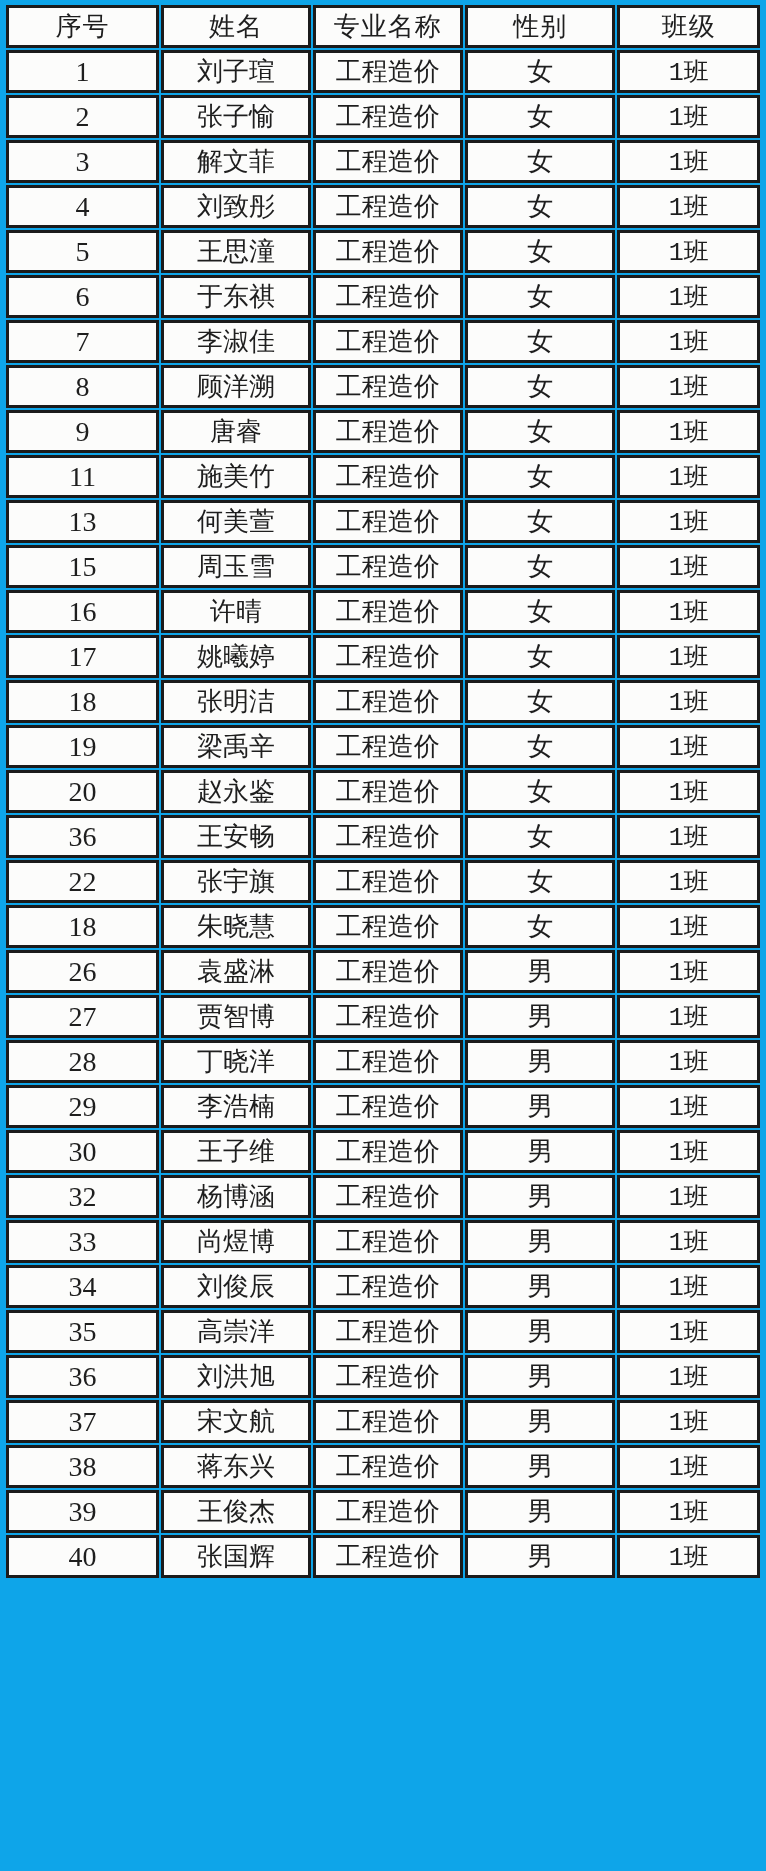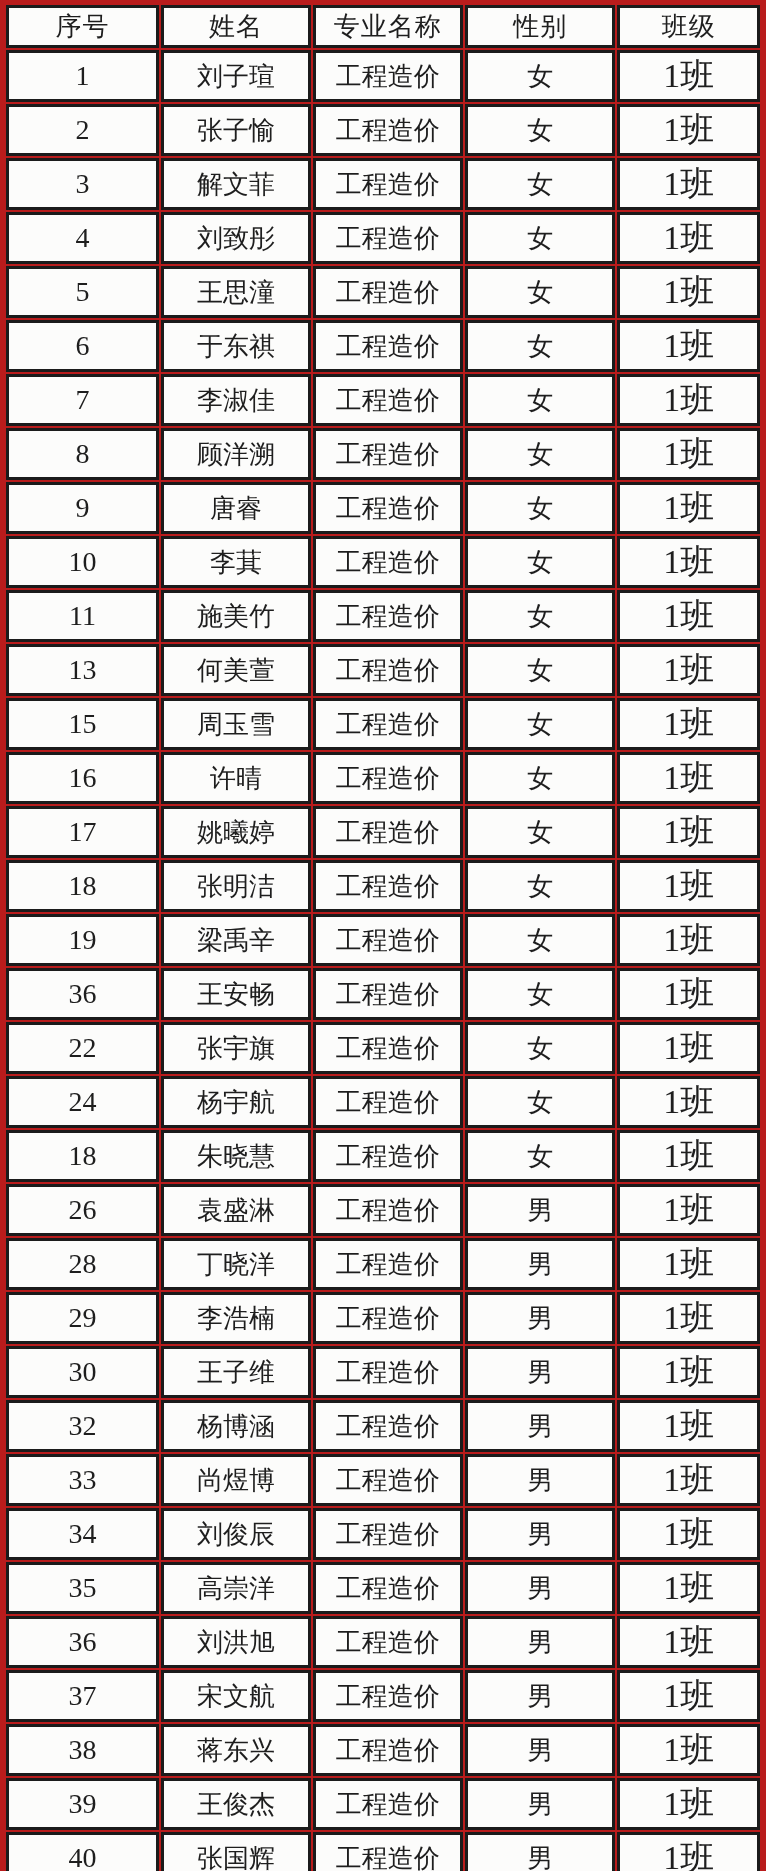--- a/index.html
+++ b/index.html
@@ -4,21 +4,21 @@
 <style>
   html, body {
     margin: 0;
     padding: 0;
     background: #f2f2f1;
     font-family: "Liberation Sans", sans-serif;
   }
   .page {
     width: 766px;
     height: 1871px;
-    background: #b91c1c;
+    background: #0ea5e9;
     box-sizing: border-box;
     padding: 3px 4px;
   }
   table.roster {
     width: 100%;
     border-collapse: separate;
     border-spacing: 2px;
     table-layout: fixed;
   }
   col.c-no    { width: 20.5%; }
@@ -43,22 +43,22 @@
     letter-spacing: 1px;
   }
   td.col-no {
     font-family: "Liberation Serif", serif;
     font-size: 28px;
   }
   td.col-name, td.col-major, td.col-gender {
     font-size: 26px;
   }
   td.col-class {
-    font-family: Liberation Serif, serif;
-    font-size: 34px;
+    font-family: Liberation Mono, monospace;
+    font-size: 25px;
   }
 </style>
 </head>
 <body>
 
 <div class="page">
   <table class="roster">
     <colgroup>
       <col class="c-no">
         <col class="c-name">
@@ -133,27 +133,20 @@
           <td class="col-class">1班</td>
         </tr>
         <tr>
           <td class="col-no">9</td>
           <td class="col-name">唐睿</td>
           <td class="col-major">工程造价</td>
           <td class="col-gender">女</td>
           <td class="col-class">1班</td>
         </tr>
         <tr>
-          <td class="col-no">10</td>
-          <td class="col-name">李萁</td>
-          <td class="col-major">工程造价</td>
-          <td class="col-gender">女</td>
-          <td class="col-class">1班</td>
-        </tr>
-        <tr>
           <td class="col-no">11</td>
           <td class="col-name">施美竹</td>
           <td class="col-major">工程造价</td>
           <td class="col-gender">女</td>
           <td class="col-class">1班</td>
         </tr>
         <tr>
           <td class="col-no">13</td>
           <td class="col-name">何美萱</td>
           <td class="col-major">工程造价</td>
@@ -189,50 +182,57 @@
           <td class="col-class">1班</td>
         </tr>
         <tr>
           <td class="col-no">19</td>
           <td class="col-name">梁禹辛</td>
           <td class="col-major">工程造价</td>
           <td class="col-gender">女</td>
           <td class="col-class">1班</td>
         </tr>
         <tr>
+          <td class="col-no">20</td>
+          <td class="col-name">赵永鉴</td>
+          <td class="col-major">工程造价</td>
+          <td class="col-gender">女</td>
+          <td class="col-class">1班</td>
+        </tr>
+        <tr>
           <td class="col-no">36</td>
           <td class="col-name">王安畅</td>
           <td class="col-major">工程造价</td>
           <td class="col-gender">女</td>
           <td class="col-class">1班</td>
         </tr>
         <tr>
           <td class="col-no">22</td>
           <td class="col-name">张宇旗</td>
           <td class="col-major">工程造价</td>
           <td class="col-gender">女</td>
           <td class="col-class">1班</td>
         </tr>
         <tr>
-          <td class="col-no">24</td>
-          <td class="col-name">杨宇航</td>
-          <td class="col-major">工程造价</td>
-          <td class="col-gender">女</td>
-          <td class="col-class">1班</td>
-        </tr>
-        <tr>
           <td class="col-no">18</td>
           <td class="col-name">朱晓慧</td>
           <td class="col-major">工程造价</td>
           <td class="col-gender">女</td>
           <td class="col-class">1班</td>
         </tr>
         <tr>
           <td class="col-no">26</td>
           <td class="col-name">袁盛淋</td>
+          <td class="col-major">工程造价</td>
+          <td class="col-gender">男</td>
+          <td class="col-class">1班</td>
+        </tr>
+        <tr>
+          <td class="col-no">27</td>
+          <td class="col-name">贾智博</td>
           <td class="col-major">工程造价</td>
           <td class="col-gender">男</td>
           <td class="col-class">1班</td>
         </tr>
         <tr>
           <td class="col-no">28</td>
           <td class="col-name">丁晓洋</td>
           <td class="col-major">工程造价</td>
           <td class="col-gender">男</td>
           <td class="col-class">1班</td>

